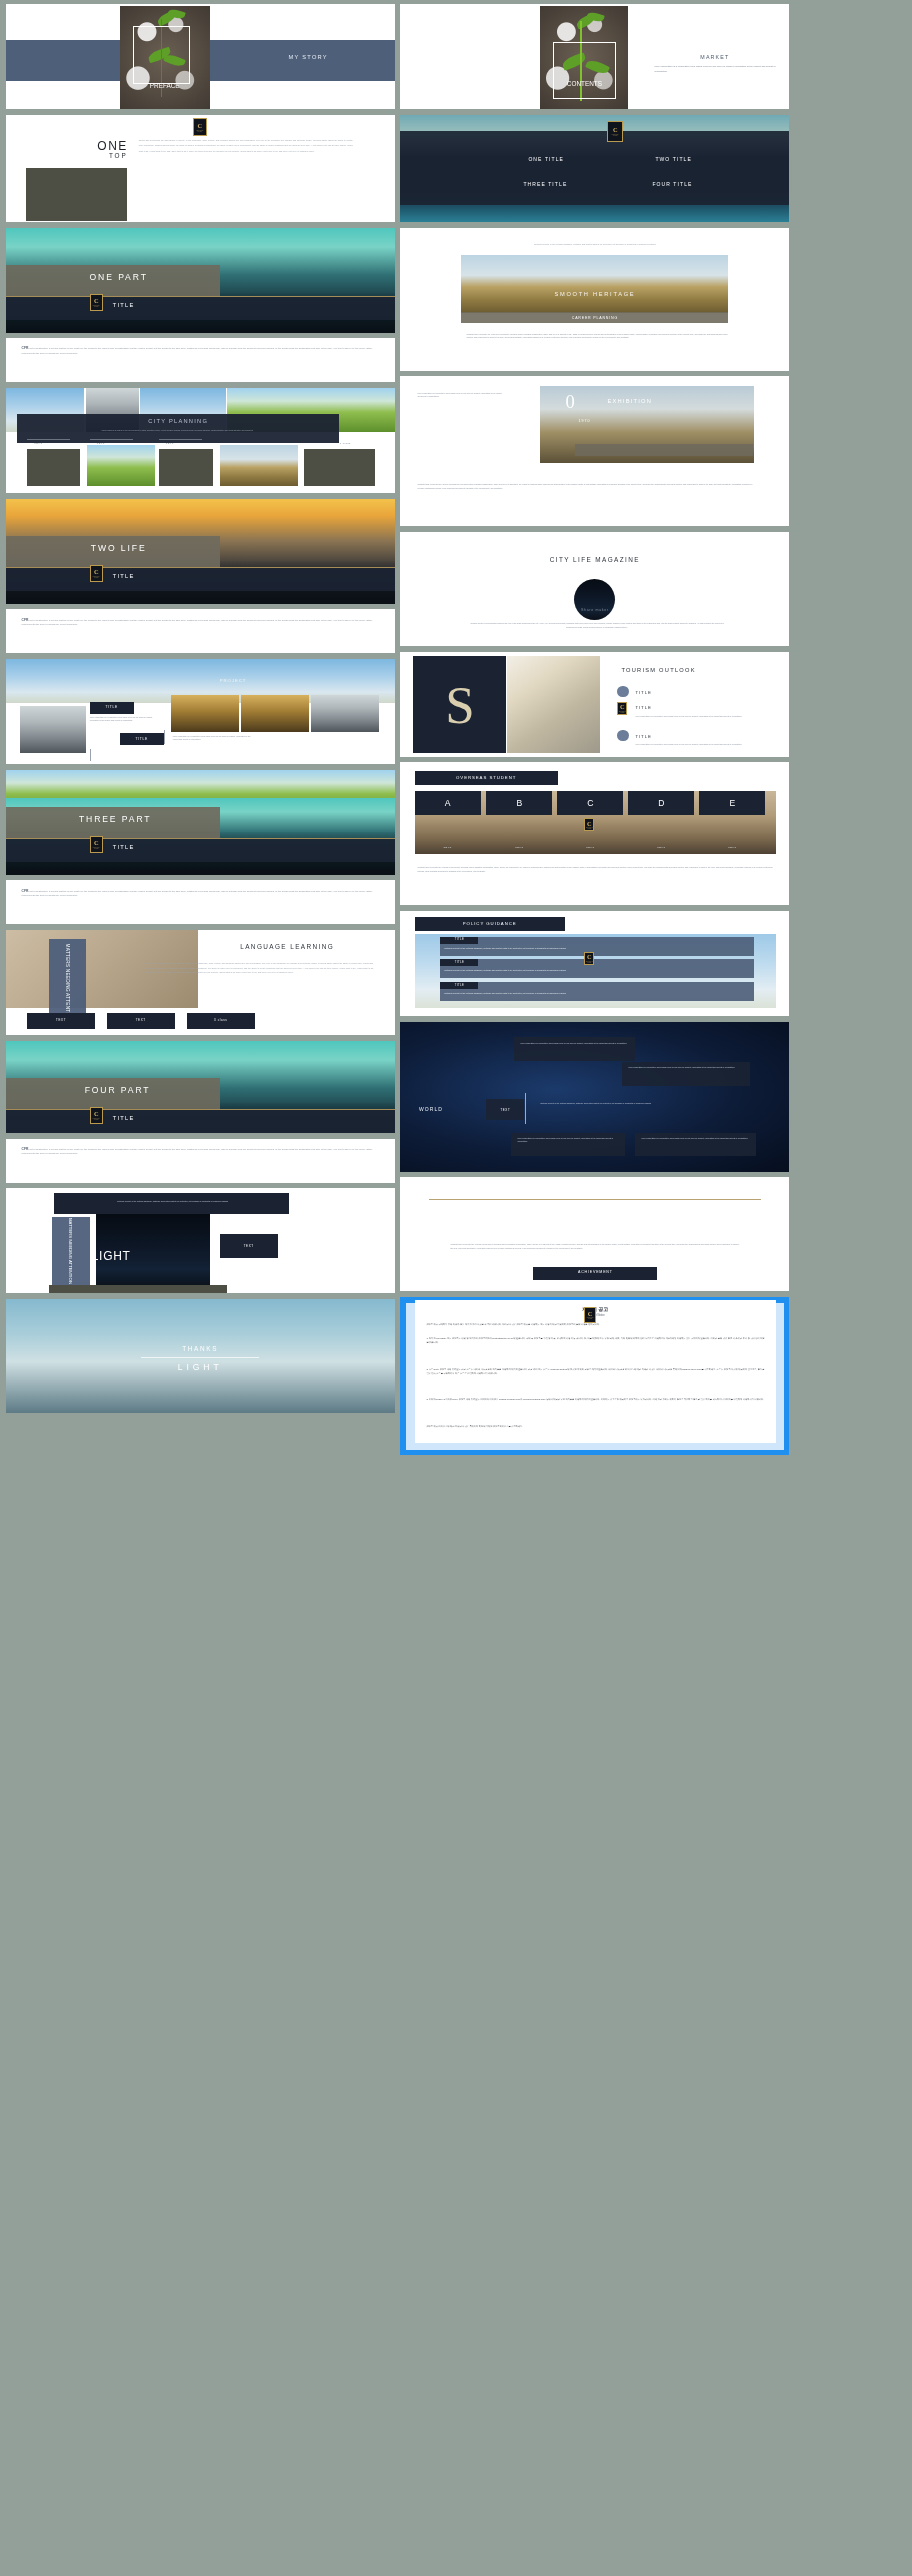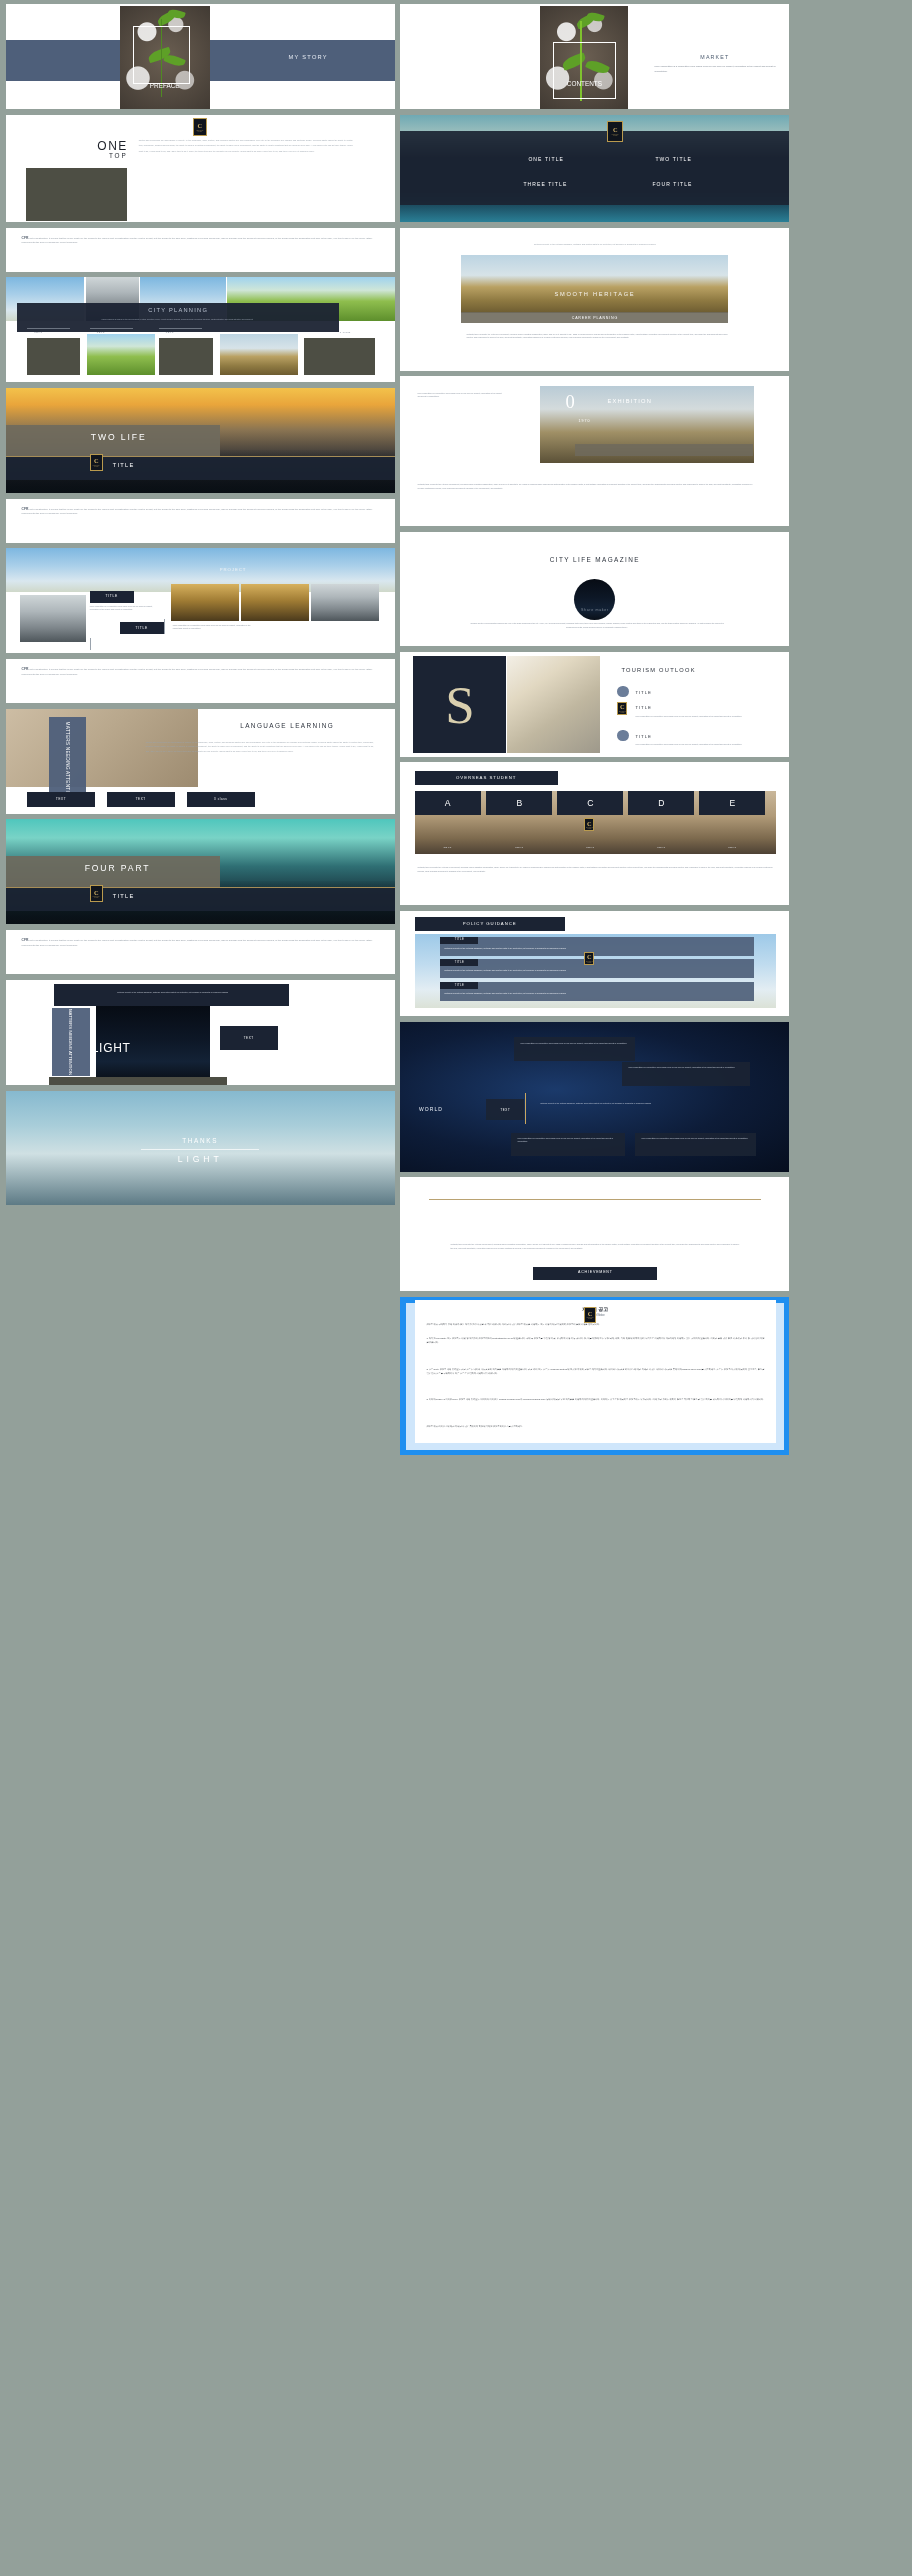--- a/index.html
+++ b/index.html
@@ -103,20 +103,35 @@
           <div class="l-sub2">FACTORY</div>
         </div>
         <div class="abs" style="left:56px;top:24px;width:66px;text-align:right;">
           <div style="font-size:12px;letter-spacing:.12em;color:#1d2129;">ONE</div>
           <div style="font-size:6.4px;letter-spacing:.3em;color:#1d2129;margin-top:-0.7px;">TOP</div>
         </div>
         <div class="abs olive" style="left:20px;top:53px;width:101px;height:53px;"></div>
         <div class="abs tiny2" style="left:133px;top:23px;width:214px;line-height:2.55;text-align:justify;">Politics and economics are inseparable in society. In the workplace, work, politics, and personal abilities are also inseparable. The elite of the workplace are capable and politically aware. Personal ability shows the ability to control time, knowledge, problem solving skills, the ability to work in a political environment, the ability to judge one's environment, and the ability to create conditions that are good for one's own. A real career elite can do three things: I know what to do, I know what to do, and I have time to do it. Then, the three steps are the opposite for new recruits: I know what to do when I have time to go, and then I see see if it should be done.</div>
       </div>
 
+      <div class="slide" style="height:105px;">
+        <div class="abs photo ph-city-teal" style="left:0;top:0;width:389px;height:105px;">
+          <div class="abs" style="left:0;bottom:0;width:389px;height:40px;background:linear-gradient(180deg,rgba(8,14,20,.05),rgba(8,14,20,.85));"></div>
+        </div>
+        <div class="abs warmgray" style="left:0;top:37px;width:214px;height:31px;opacity:.92;"></div>
+        <div class="abs navy" style="left:0;top:68px;width:389px;height:24px;opacity:.93;"></div>
+        <div class="abs" style="left:0;top:68px;width:389px;height:0.7px;background:#c9a760;opacity:.8;"></div>
+        <div class="abs spaced" style="left:24px;top:44px;width:178px;color:#fff;font-size:8.6px;text-align:center;">ONE PART</div>
+        <div class="abs logo" style="left:84px;top:66px;width:13px;height:17px;">
+          <div class="l-c">C</div>
+          <div class="l-sub">CONTENTS</div>
+          <div class="l-sub2">FACTORY</div>
+        </div>
+        <div class="abs spaced" style="left:107px;top:74px;color:#fff;font-size:5.7px;">TITLE</div>
+      </div>
 
       <div class="slide" style="height:44px;">
         <div class="abs cfr" style="left:15.7px;top:7.1px;width:356px;">
           <b>CFR</b><span>port of destination. It means that the seller must pay the goods to the named port of destination and the cost of freight, but the goods to the ship deck, additional expenses goods risk, loss or damage and the accident occurred caused, in the goods pass the designated port side of the ship, you turn to Buyer by the seller. Other requirements the seller of goods for export clearance.</span>
         </div>
       </div>
 
       <div class="slide" style="height:105px;">
         <div class="abs photo ph-sky" style="left:0;top:0;width:78px;height:44px;"></div>
         <div class="abs photo ph-street" style="left:80px;top:0;width:53px;height:44px;"></div>
@@ -171,20 +186,36 @@
         <div class="abs navy" style="left:84px;top:43px;width:44px;height:11.4px;"></div>
         <div class="abs spaced" style="left:84px;top:46px;width:44px;text-align:center;color:#fff;font-size:3.3px;">TITLE</div>
         <div class="abs tiny" style="left:84px;top:57px;width:71px;">Price competition is a competitive form which relies on low price for market, occupation of the market and defeat of competitors.</div>
         <div class="abs navy" style="left:114px;top:74px;width:44px;height:11.4px;"></div>
         <div class="abs spaced" style="left:114px;top:78px;width:44px;text-align:center;color:#fff;font-size:3.3px;">TITLE</div>
         <div class="abs tiny" style="left:167px;top:76px;width:78px;">Price competition is a competitive form which relies on low price for market, occupation of the market and defeat of competitors.</div>
         <div class="abs" style="left:84px;top:90px;width:0.7px;height:11.4px;background:#9aa3ad;"></div>
         <div class="abs" style="left:158px;top:71px;width:0.7px;height:14.3px;background:#9aa3ad;"></div>
       </div>
 
+      <div class="slide" style="height:105px;">
+        <div class="abs photo ph-grass" style="left:0;top:0;width:389px;height:43px;"></div>
+        <div class="abs photo ph-city-teal" style="left:0;top:28.5px;width:389px;height:77px;">
+          <div class="abs" style="left:0;bottom:0;width:389px;height:43px;background:linear-gradient(180deg,rgba(8,14,20,.05),rgba(8,14,20,.9));"></div>
+        </div>
+        <div class="abs warmgray" style="left:0;top:37px;width:214px;height:31px;opacity:.92;"></div>
+        <div class="abs navy" style="left:0;top:68px;width:389px;height:24px;opacity:.93;"></div>
+        <div class="abs" style="left:0;top:68px;width:389px;height:0.7px;background:#c9a760;opacity:.8;"></div>
+        <div class="abs spaced" style="left:17px;top:44px;width:185px;color:#fff;font-size:8.6px;text-align:center;">THREE PART</div>
+        <div class="abs logo" style="left:84px;top:66px;width:13px;height:17px;">
+          <div class="l-c">C</div>
+          <div class="l-sub">CONTENTS</div>
+          <div class="l-sub2">FACTORY</div>
+        </div>
+        <div class="abs spaced" style="left:107px;top:74px;color:#fff;font-size:5.7px;">TITLE</div>
+      </div>
 
       <div class="slide" style="height:44px;">
         <div class="abs cfr" style="left:15.7px;top:7.1px;width:356px;">
           <b>CFR</b><span>port of destination. It means that the seller must pay the goods to the named port of destination and the cost of freight, but the goods to the ship deck, additional expenses goods risk, loss or damage and the accident occurred caused, in the goods pass the designated port side of the ship, you turn to Buyer by the seller. Other requirements the seller of goods for export clearance.</span>
         </div>
       </div>
 
       <div class="slide" style="height:105px;">
         <div class="abs photo ph-paper" style="left:0;top:0;width:192px;height:78px;"></div>
         <div class="abs slate" style="left:43px;top:8.6px;width:37px;height:87px;opacity:.95;"></div>
@@ -192,21 +223,21 @@
         <div class="abs spaced" style="left:178px;top:13px;width:207px;text-align:center;color:#2b313b;font-size:6.4px;">LANGUAGE LEARNING</div>
         <div class="abs tiny2" style="left:140px;top:31px;width:228px;line-height:2.2;text-align:justify;">Politics and economics are inseparable in society. In the workplace, work, politics, and personal abilities are also inseparable. The elite of the workplace are capable and politically aware. Personal ability shows the ability to control time, knowledge, problem solving skills, the ability to work in a political environment, the ability to judge one's environment, and the ability to create conditions that are good for one's own. A real career elite can do three things: I know what to do, I know what to do, and I have time to do it. Then, the three steps are the opposite for new recruits: I know what to do when I have time to go, and then I see see if it should be done.</div>
         <div class="abs navy" style="left:21.4px;top:83px;width:68px;height:15.7px;"></div>
         <div class="abs spaced" style="left:21.4px;top:88px;width:68px;text-align:center;color:#fff;font-size:2.9px;">TEXT</div>
         <div class="abs navy" style="left:101px;top:83px;width:68px;height:15.7px;"></div>
         <div class="abs spaced" style="left:101px;top:88px;width:68px;text-align:center;color:#fff;font-size:2.9px;">TEXT</div>
         <div class="abs navy" style="left:181px;top:83px;width:68px;height:15.7px;"></div>
         <div class="abs spaced" style="left:181px;top:88px;width:68px;text-align:center;color:#fff;font-size:2.9px;">3 class</div>
       </div>
 
-      <div class="slide" style="height:105px;padding-left:47px;">
+      <div class="slide" style="height:92px;padding-left:47px;">
         <div class="abs photo ph-city-teal" style="left:0;top:0;width:389px;height:105px;">
           <div class="abs" style="left:0;bottom:0;width:389px;height:43px;background:linear-gradient(180deg,rgba(8,14,20,.05),rgba(8,14,20,.9));"></div>
         </div>
         <div class="abs warmgray" style="left:0;top:37px;width:214px;height:31px;opacity:.92;"></div>
         <div class="abs navy" style="left:0;top:68px;width:389px;height:24px;opacity:.93;"></div>
         <div class="abs" style="left:0;top:68px;width:389px;height:0.7px;background:#c9a760;opacity:.8;"></div>
         <div class="abs spaced" style="left:21.4px;top:44px;width:181px;color:#fff;font-size:8.6px;text-align:center;">FOUR PART</div>
         <div class="abs logo" style="left:84px;top:66px;width:13px;height:17px;">
           <div class="l-c">C</div>
           <div class="l-sub">CONTENTS</div>

